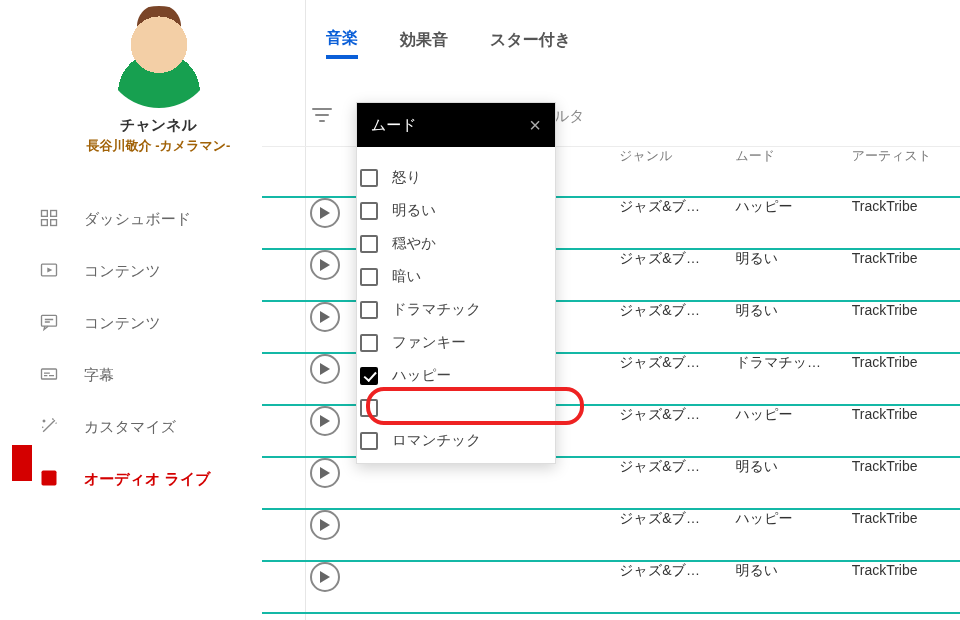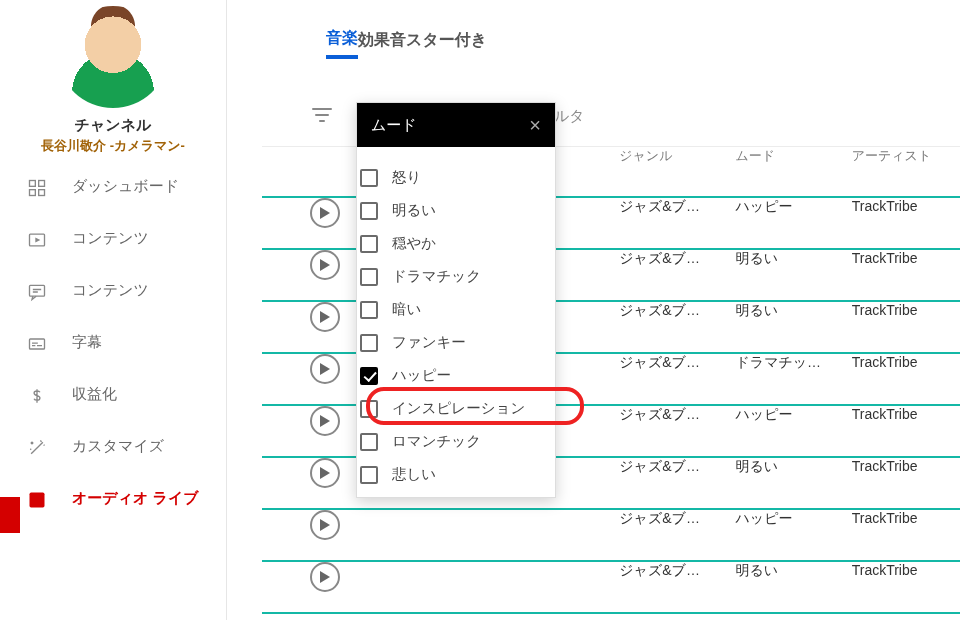--- a/index.html
+++ b/index.html
@@ -10,43 +10,43 @@
     background: #fff;
     width: 960px;
     height: 620px;
     overflow: hidden;
     position: relative;
   }
 
   
   .sidebar {
     position: absolute;
-    left: 0; top: 0;
-    width: 227px;
+    left: 12px; top: 0;
+    width: 294px;
     height: 100%;
     border-right: 1px solid #e6e6e6;
     padding-top: 6px;
     overflow: hidden;
   }
   .avatar {
     width: 108px; height: 102px;
     margin: 0 auto;
     background: radial-gradient(circle at 50% 38%, #f3cfa6 0 34%, transparent 34%),
                 radial-gradient(circle at 50% 20%, #7a4528 0 22%, transparent 23%),
                 radial-gradient(circle at 50% 85%, #17a050 0 40%, transparent 40%);
     border-radius: 50%;
     position: relative;
   }
   .channel-box { text-align: center; margin-top: 8px; }
   .channel-title { font-weight: 700; font-size: 15px; }
   .channel-sub   { font-size: 13px; color: #a16207; margin-top: 2px; font-weight: bold; }
 
   .nav { margin-top: 22px; }
   .nav-item {
-    display: flex; align-items: flex-start;
+    display: flex; align-items: flex-end;
     height: 52px;
     padding-left: 26px;
     color: #666; font-size: 15px;
     cursor: pointer;
   }
   .nav-item.current { color: #d40000; font-weight: 600; position: relative; }
   .nav-item.current::before {
     content:""; position:absolute; left:0; top:8px; bottom:8px; width:20px;
     background:#d40000;
   }
@@ -60,20 +60,21 @@
 
   
   .main {
     position: absolute;
     left: 262px; right: 0; top: 0; bottom: 0;
   }
   .tabs {
     display:flex; align-items:center;
     height: 86px;
     padding-left: 64px;
+    gap: 42px;
   }
   .tab { font-size: 16px; color:#555; font-weight:600; padding-bottom:6px; cursor:pointer; }
   .tab.active { color:#0a5fd8; border-bottom: 4px solid #0a5fd8; }
 
   .filter-row {
     display:flex; align-items:center;
     height: 60px;
     padding-left: 48px;
     position: relative;
   }
@@ -207,28 +208,20 @@
           <svg viewBox="0 0 24 24">
             <rect x="3" y="6" width="18" height="12" rx="1"></rect>
             <path d="M6 14h4M12 14h6M6 11h7"></path>
           </svg>
         </span>
         <span>字幕</span>
       </div>
       <div class="nav-item">
         <span class="nav-icon">
           <svg viewBox="0 0 24 24">
-            <path d="M12 4v16M15.5 7.5C15 6.2 13.8 6 12 6c-2 0-3.5.8-3.5 2.5S10 11 12 11.5s3.5 1 3.5 2.8S13.8 17 12 17c-1.8 0-3-.3-3.5-1.8"></path>
-          </svg>
-        </span>
-        <span>収益化</span>
-      </div>
-      <div class="nav-item">
-        <span class="nav-icon">
-          <svg viewBox="0 0 24 24">
             <path d="M5 19L19 5"></path>
             <path d="M5 6l1-1 1 1-1 1zM16 3l1.5 1.5M20 8l1 1M4 13l1 1"></path>
           </svg>
         </span>
         <span>カスタマイズ</span>
       </div>
       <div class="nav-item current">
         <span class="nav-icon">
           <svg viewBox="0 0 24 24">
             <rect x="3" y="3" width="18" height="18" rx="2" fill="currentColor" stroke="none"></rect>
@@ -387,42 +380,37 @@
       <div class="popup-item">
         <span class="checkbox"></span>
         <span>明るい</span>
       </div>
       <div class="popup-item">
         <span class="checkbox"></span>
         <span>穏やか</span>
       </div>
       <div class="popup-item">
         <span class="checkbox"></span>
+        <span>暗い</span>
+      </div>
+      <div class="popup-item">
+        <span class="checkbox"></span>
         <span>ドラマチック</span>
-      </div>
-      <div class="popup-item">
-        <span class="checkbox"></span>
-        <span>暗い</span>
       </div>
       <div class="popup-item">
         <span class="checkbox"></span>
         <span>ファンキー</span>
       </div>
       <div class="popup-item">
         <span class="checkbox checked"></span>
         <span>ハッピー</span>
       </div>
       <div class="popup-item">
         <span class="checkbox"></span>
-        <span>インスピレーション</span>
       </div>
       <div class="popup-item">
         <span class="checkbox"></span>
         <span>ロマンチック</span>
-      </div>
-      <div class="popup-item">
-        <span class="checkbox"></span>
-        <span>悲しい</span>
       </div>
     </div>
 </div>
 
 <div class="highlight" style="left:366px; top:387px; width:218px; height:38px;"></div>
 
 </body></html>

